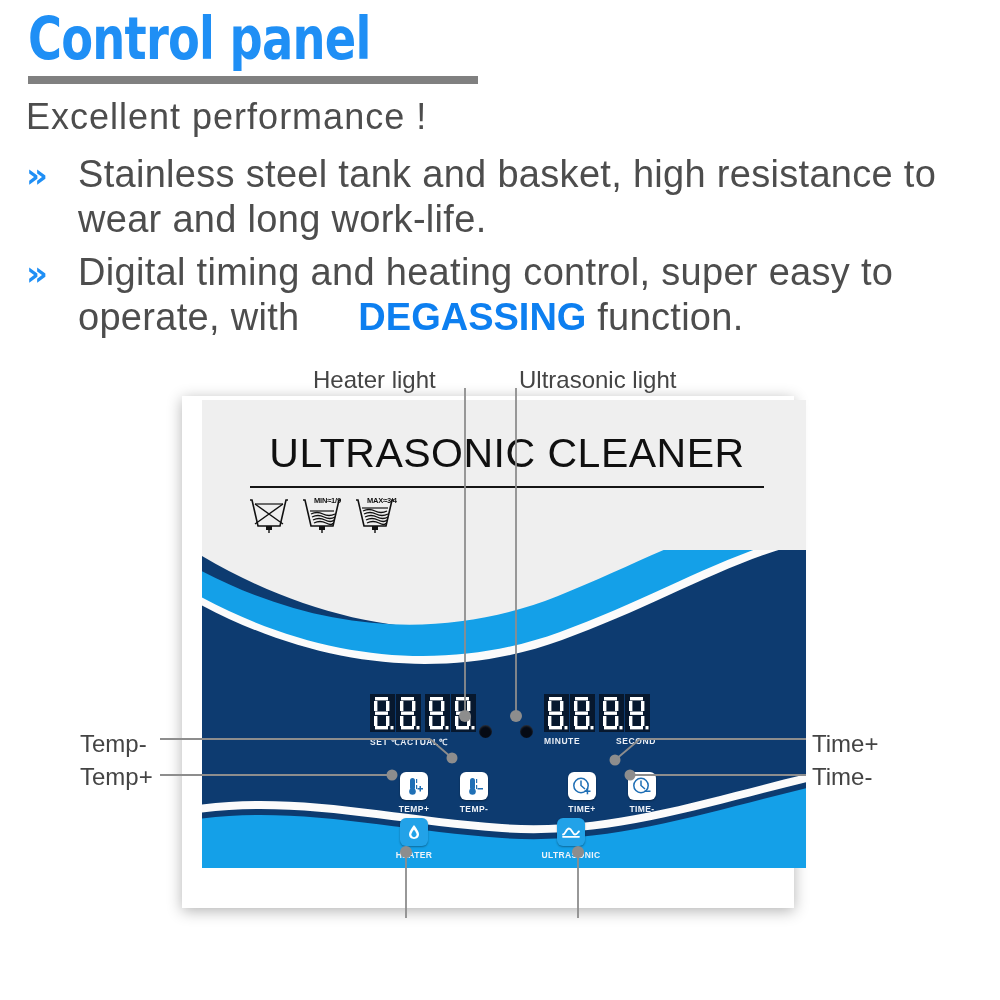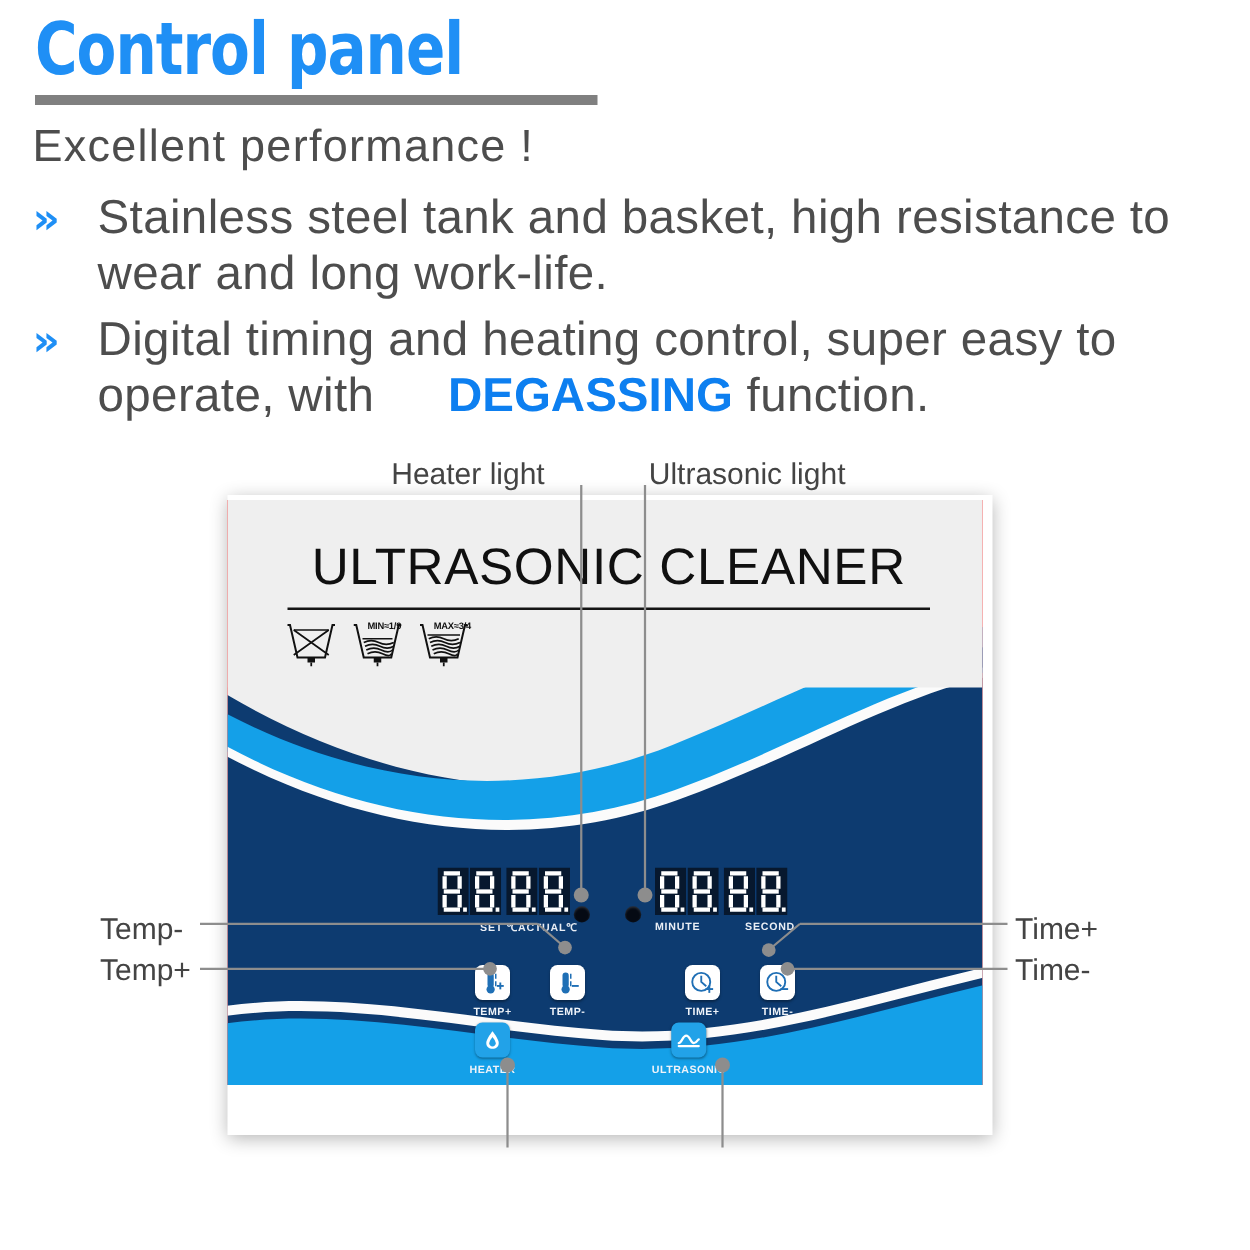--- a/index.html
+++ b/index.html
@@ -80,23 +80,23 @@
     position:absolute;
     left:182px;top:396px;
     width:612px;height:512px;
   }
   .panel-shadow{
     position:absolute;left:0;top:0;width:612px;height:512px;
     background:#ffffff;
     box-shadow:0 3px 14px rgba(0,0,0,0.30);
   }
   .panel{
-    position:absolute;left:0;top:4px;
+    position:absolute;left:20px;top:4px;
     width:604px;height:468px;
-    background:#ef4444;
+    background:#a16207;
     overflow:hidden;
   }
   .brand{
     position:absolute;left:50px;top:30px;
     width:510px;
     text-align:center;
     font-family:"Liberation Sans", sans-serif;
     font-size:41px;
     letter-spacing:0.5px;
     color:#101010;
@@ -145,21 +145,21 @@
   .dlabels{
     position:absolute;
     display:flex;
     font-family:"Liberation Sans", sans-serif;
     font-size:8.5px;
     font-weight:bold;
     color:#e9eef5;
     letter-spacing:0.6px;
     white-space:nowrap;
   }
-  .dlabels.left{left:168px;top:336px;width:112px;justify-content:flex-end;}
+  .dlabels.left{left:168px;top:336px;width:112px;justify-content:flex-start;}
   .dlabels.right{left:342px;top:336px;width:112px;justify-content:space-between;}
 
   .led{
     position:absolute;
     width:13px;height:13px;border-radius:50%;
     background:#050a14;
     box-shadow:inset 0 1px 2px rgba(255,255,255,0.18);
   }
   .led.heater{left:277px;top:325px;}
   .led.ultra{left:318px;top:325px;}

